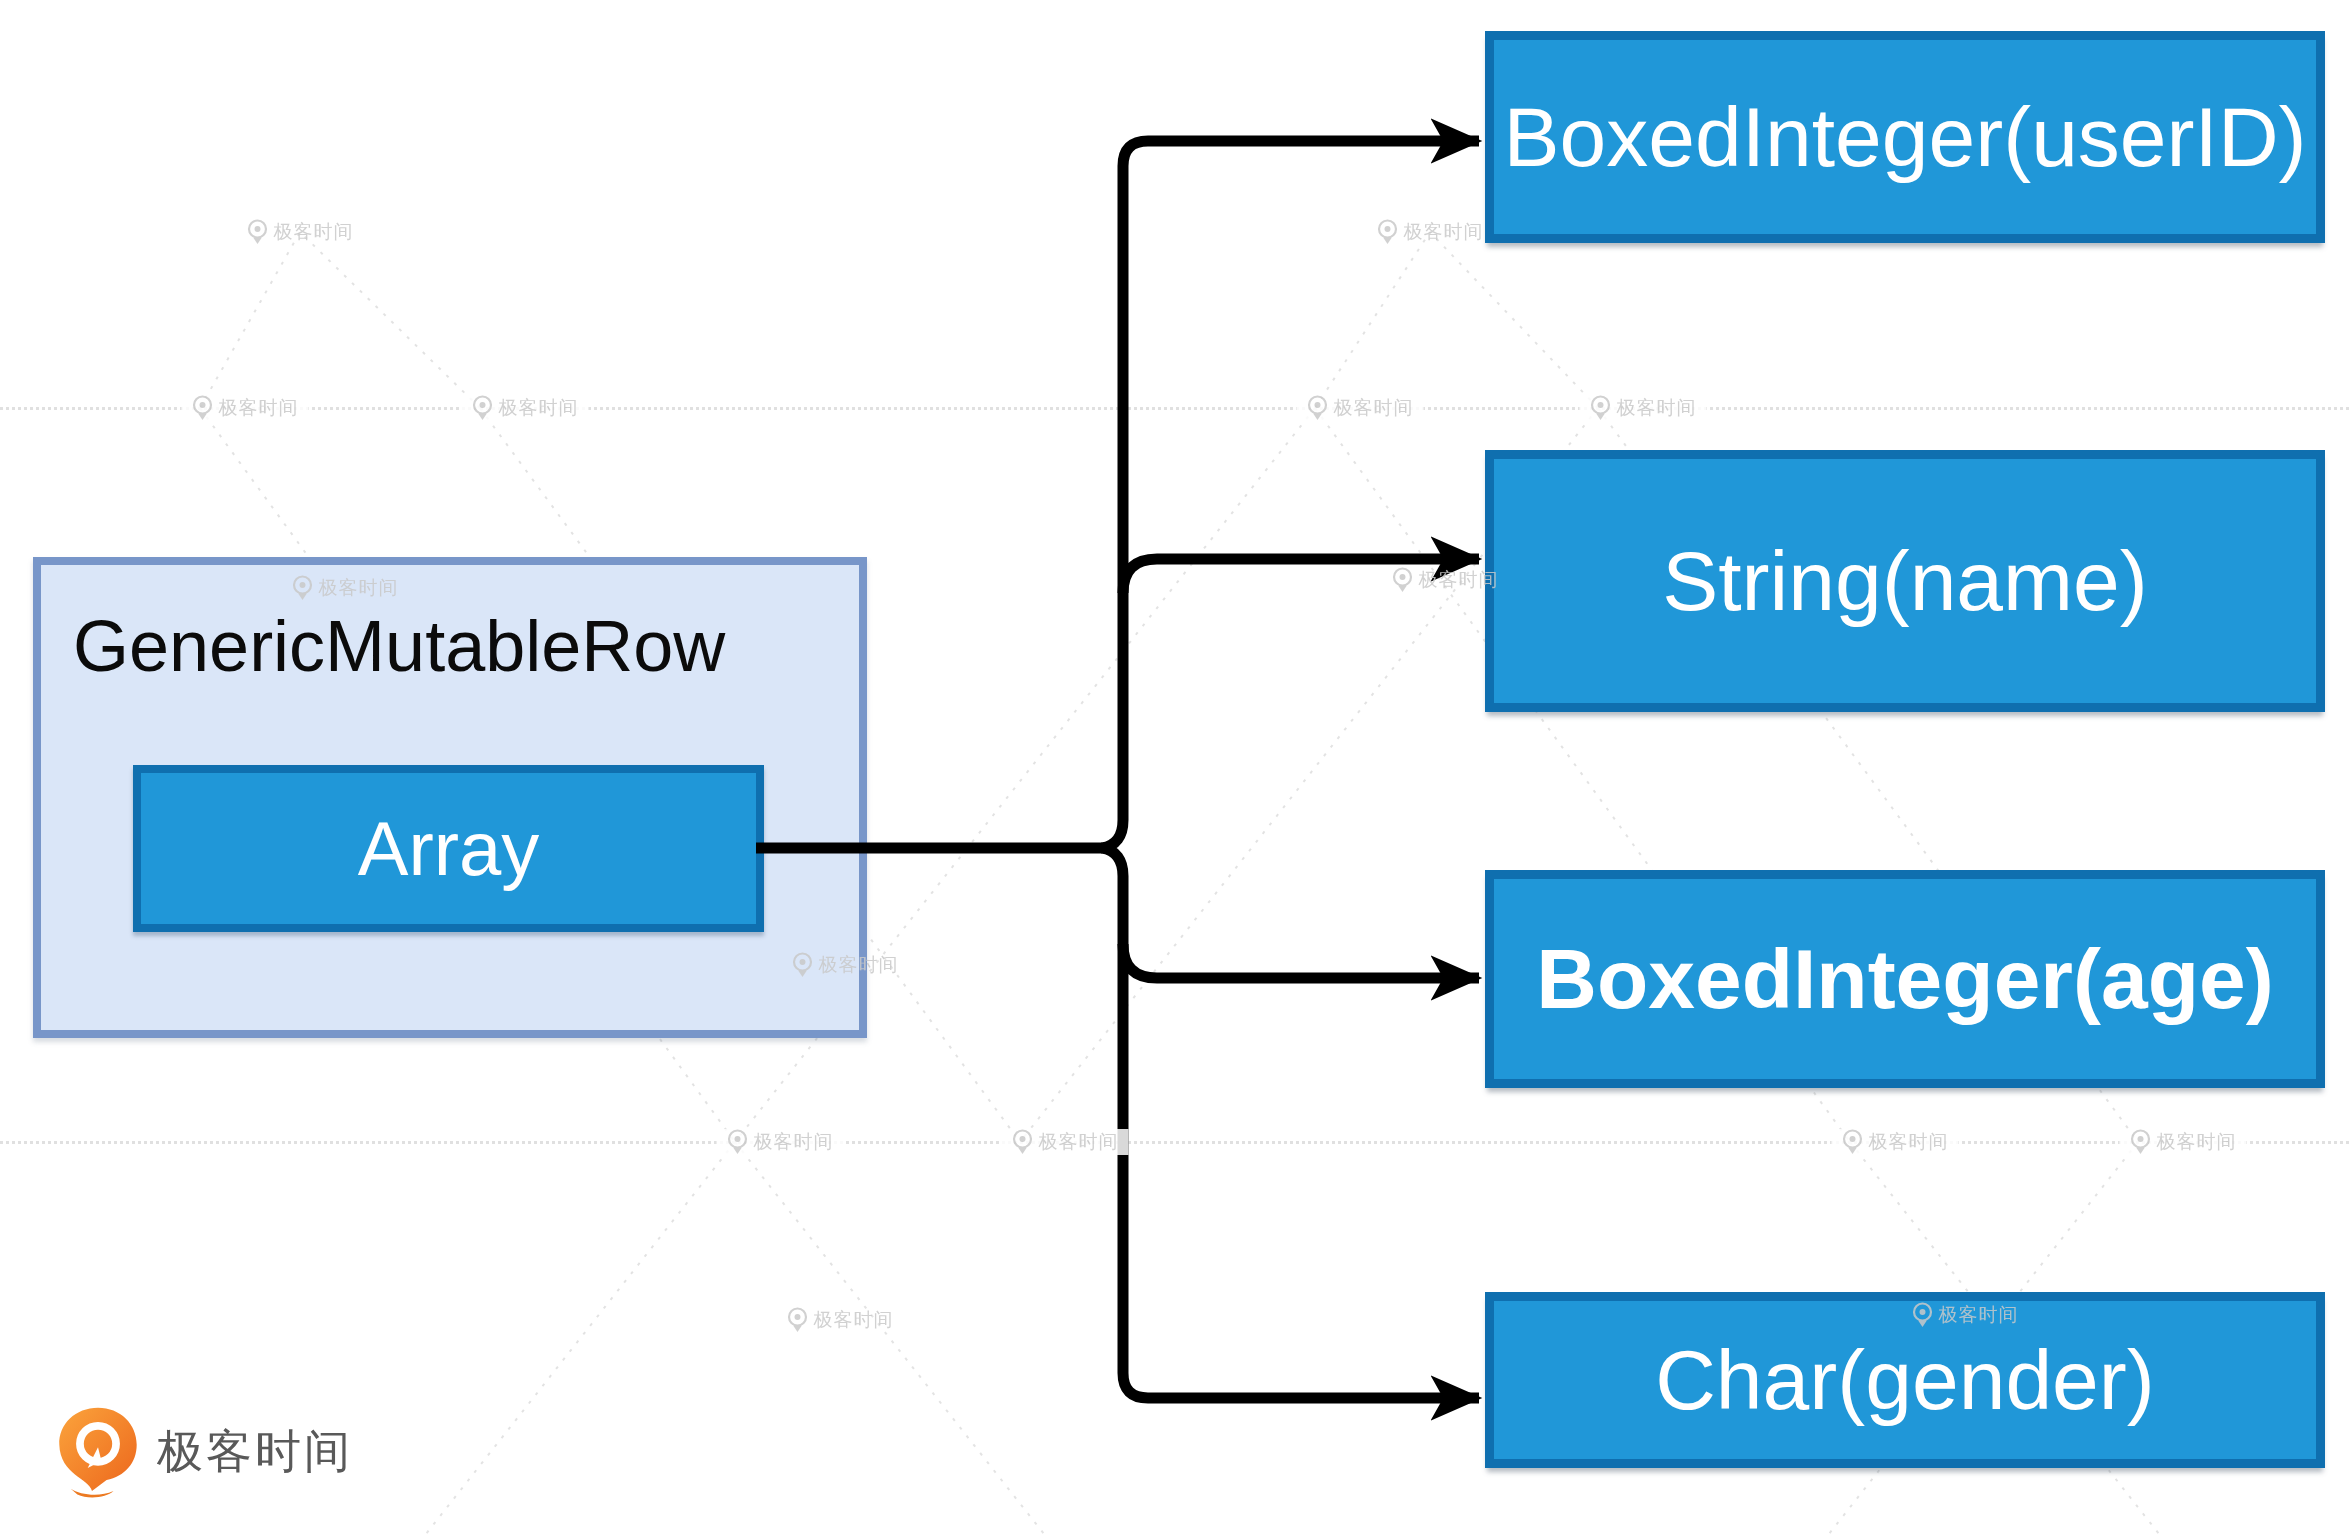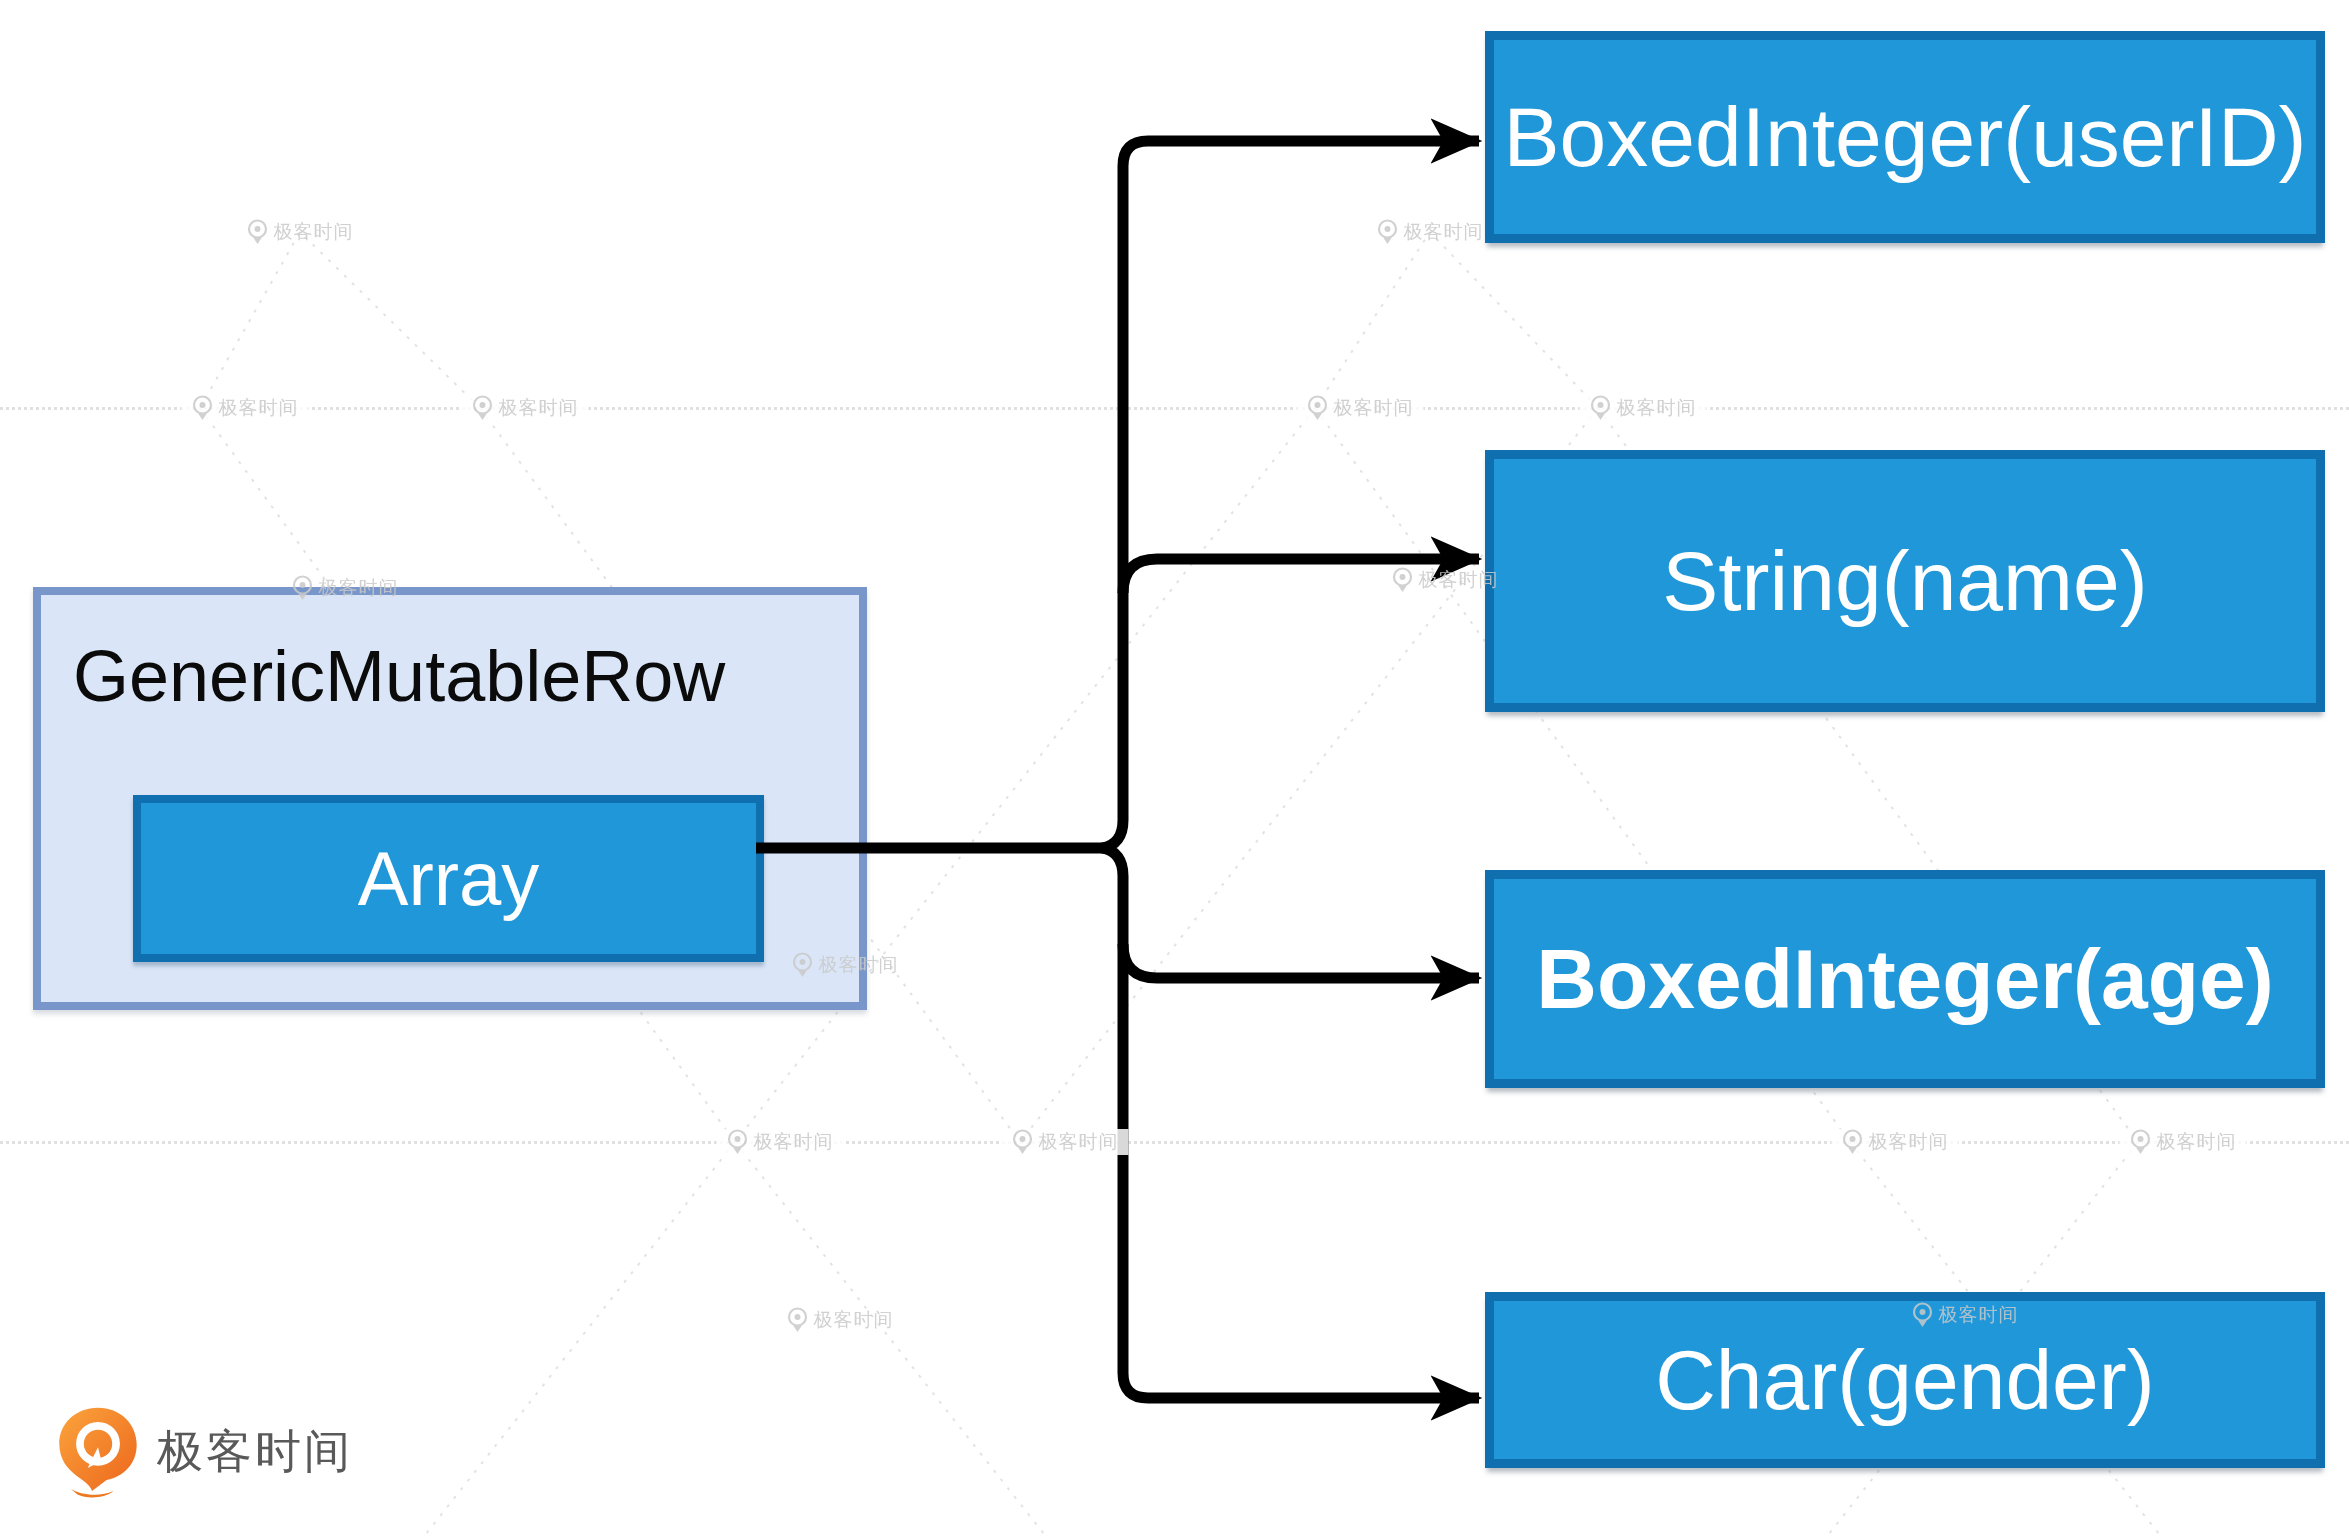--- a/index.html
+++ b/index.html
@@ -5,26 +5,25 @@
   html,body{margin:0;padding:0;background:#fff;}
   .canvas{
     position:relative;width:2349px;height:1539px;background:#fff;overflow:hidden;
     font-family:"Liberation Sans","DejaVu Sans",sans-serif;
   }
   
   .bg-layer{position:absolute;left:0;top:0;width:2349px;height:1539px;z-index:1;pointer-events:none;}
   .dot-row{position:absolute;left:0;width:2349px;border-top:3px dotted #e0e0e0;}
   
   .container-box{
-    position:absolute;left:33px;top:557px;width:834px;height:423px;
+    position:absolute;left:33px;top:557px;width:834px;height:481px;
     background:var(--container-fill,#DAE6F8);
     border:8px solid var(--container-border,#7896C9);
     box-sizing:border-box;z-index:2;
     box-shadow:0 4px 5px rgba(100,115,135,.25);
-    margin-top:30px;
   }
   .container-title{
     position:absolute;left:32px;top:40px;
     font-size:72px;color:#0b0b0b;letter-spacing:0px;white-space:nowrap;
   }
   .array-node{
     position:absolute;left:92px;top:200px;width:631px;height:167px;
     background:var(--node-fill,#2097D8);
     border:8px solid var(--node-border,#0F6FAF);
     box-sizing:border-box;display:flex;align-items:center;justify-content:center;

